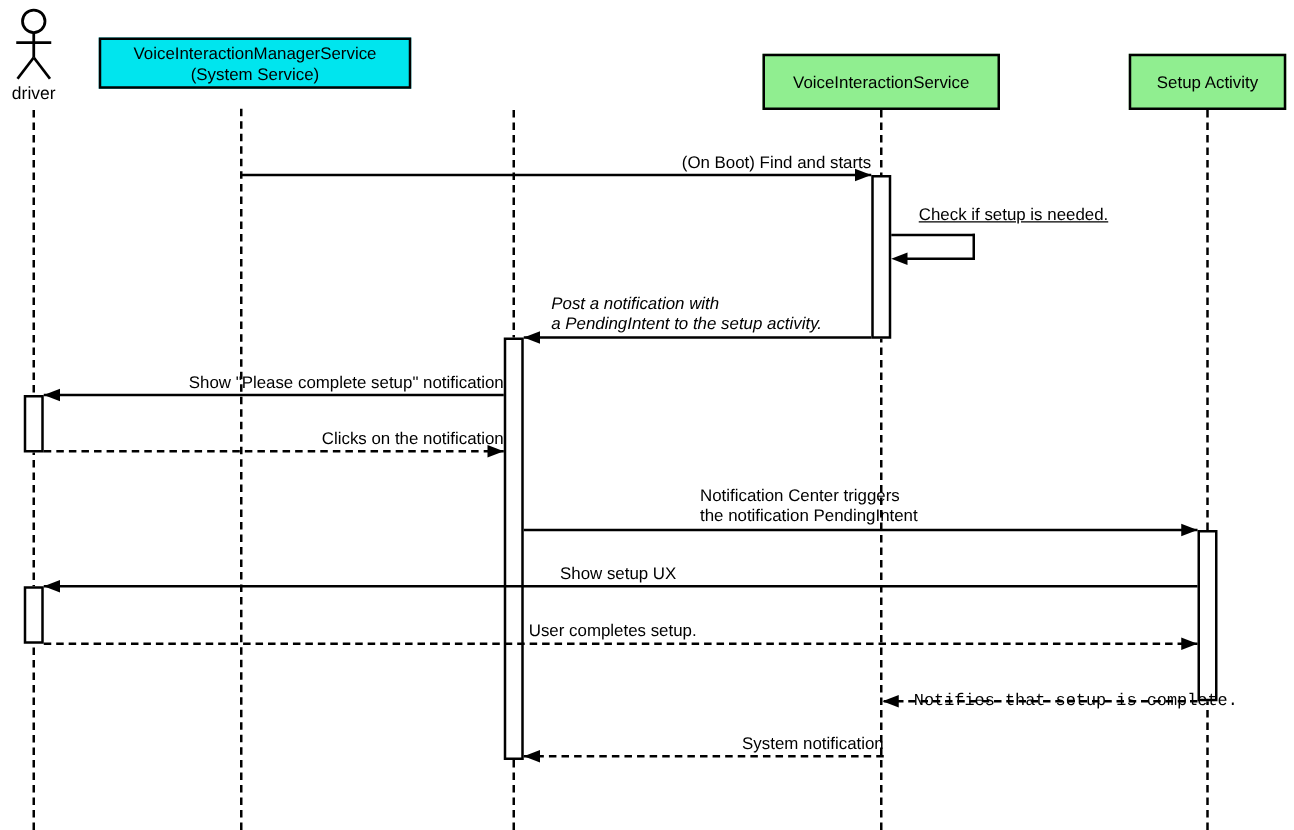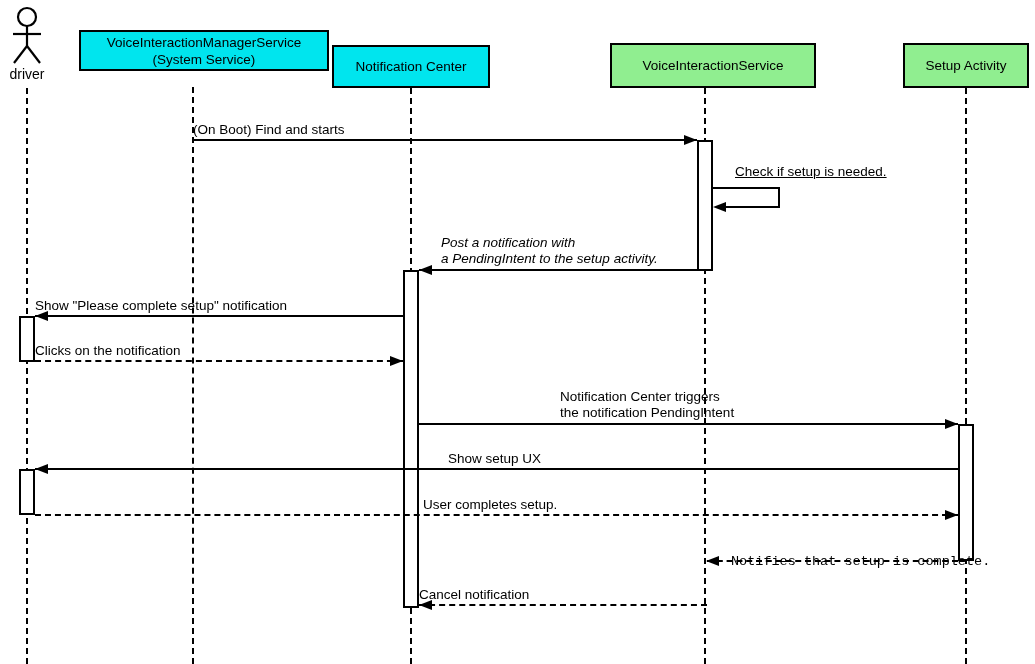--- a/index.html
+++ b/index.html
@@ -14,21 +14,21 @@
   }
   .lifeline{position:absolute;width:0;border-left:2px dashed #000;z-index:1;}
   .activation{position:absolute;box-sizing:border-box;width:16px;background:#fff;border:2px solid #000;z-index:2;}
   .msg-line{position:absolute;height:2px;background:#000;z-index:3;}
   .msg-line.dashed{background:none;height:0;border-top:2px dashed #000;}
   .vseg{position:absolute;width:2px;background:#000;z-index:3;}
   .arr{position:absolute;width:0;height:0;border-top:5px solid transparent;border-bottom:5px solid transparent;z-index:5;}
   .arr.right{border-left:13px solid #000;}
   .arr.left{border-right:13px solid #000;}
   .msg-label{position:absolute;font-size:13.5px;line-height:16px;white-space:pre;z-index:4;}
-  .msg-label.center{text-align:left;}
+  .msg-label.center{text-align:right;}
   .actor-label{position:absolute;font-size:14px;text-align:center;z-index:4;}
   svg{display:block;}
 </style>
 </head>
 <body>
 
 <div id="canvas">
 
   <div class="lifeline" style="left:26px;top:88px;height:576px;"></div>
   <div class="lifeline" style="left:192px;top:87px;height:577px;"></div>
@@ -42,22 +42,21 @@
       <line x1="22" y1="22" x2="22" y2="42" stroke="#000" stroke-width="2.2"></line>
       <line x1="8" y1="30" x2="36" y2="30" stroke="#000" stroke-width="2.2"></line>
       <line x1="22" y1="42" x2="9" y2="59" stroke="#000" stroke-width="2.2"></line>
       <line x1="22" y1="42" x2="35" y2="59" stroke="#000" stroke-width="2.2"></line>
     </svg>
   </div>
   <div class="actor-label" style="left:0px;top:66px;width:54px;">driver</div>
 
   <div class="participant" style="left: 79px; top: 30px; width: 250px; height: 41px; background-color: rgb(0, 229, 238);">VoiceInteractionManagerService
 (System Service)</div>
-  <div class="participant" style="left: 332px; top: 45px; width: 158px; height: 43px; background-color: rgb(0, 229, 238);">Notification Center</div>
-  <div class="participant" style="left: 610px; top: 43px; width: 206px; height: 45px; background-color: rgb(144, 238, 144);">VoiceInteractionService</div>
+  <div class="participant" style="left: 610px; top: 43px; width: 190px; height: 45px; background-color: rgb(144, 238, 144);">VoiceInteractionService</div>
   <div class="participant" style="left: 903px; top: 43px; width: 126px; height: 45px; background-color: rgb(144, 238, 144);">Setup Activity</div>
 
   <div class="activation" style="left:697px;top:140px;height:131px;"></div>
   <div class="activation" style="left:403px;top:270px;height:338px;"></div>
   <div class="activation" style="left:958px;top:424px;height:137px;"></div>
   <div class="activation" style="left:19px;top:316px;height:46px;"></div>
   <div class="activation" style="left:19px;top:469px;height:46px;"></div>
 
   <div class="msg-label center" style="left:193px;top:122px;width:504px;">(On Boot) Find and starts</div>
   <div class="msg-line" style="left:193px;top:139px;width:504px;"></div>
@@ -94,17 +93,17 @@
   <div class="arr left" style="left:35px;top:464px;"></div>
 
   <div class="msg-label" style="left:423px;top:497px;">User completes setup.</div>
   <div class="msg-line dashed" style="left:35px;top:514px;width:923px;"></div>
   <div class="arr right" style="left:945px;top:510px;"></div>
 
   <div class="msg-label" style="left:731px;top:554px;font-family:Liberation Mono, monospace;">Notifies that setup is complete.</div>
   <div class="msg-line dashed" style="left:707px;top:560px;width:251px;"></div>
   <div class="arr left" style="left:706px;top:556px;"></div>
 
-  <div class="msg-label center" style="left:419px;top:587px;width:288px;">Cancel notification</div>
+  <div class="msg-label center" style="left:419px;top:587px;width:288px;">System notification</div>
   <div class="msg-line dashed" style="left:419px;top:604px;width:288px;"></div>
   <div class="arr left" style="left:419px;top:600px;"></div>
 
 </div>
 
 </body></html>

